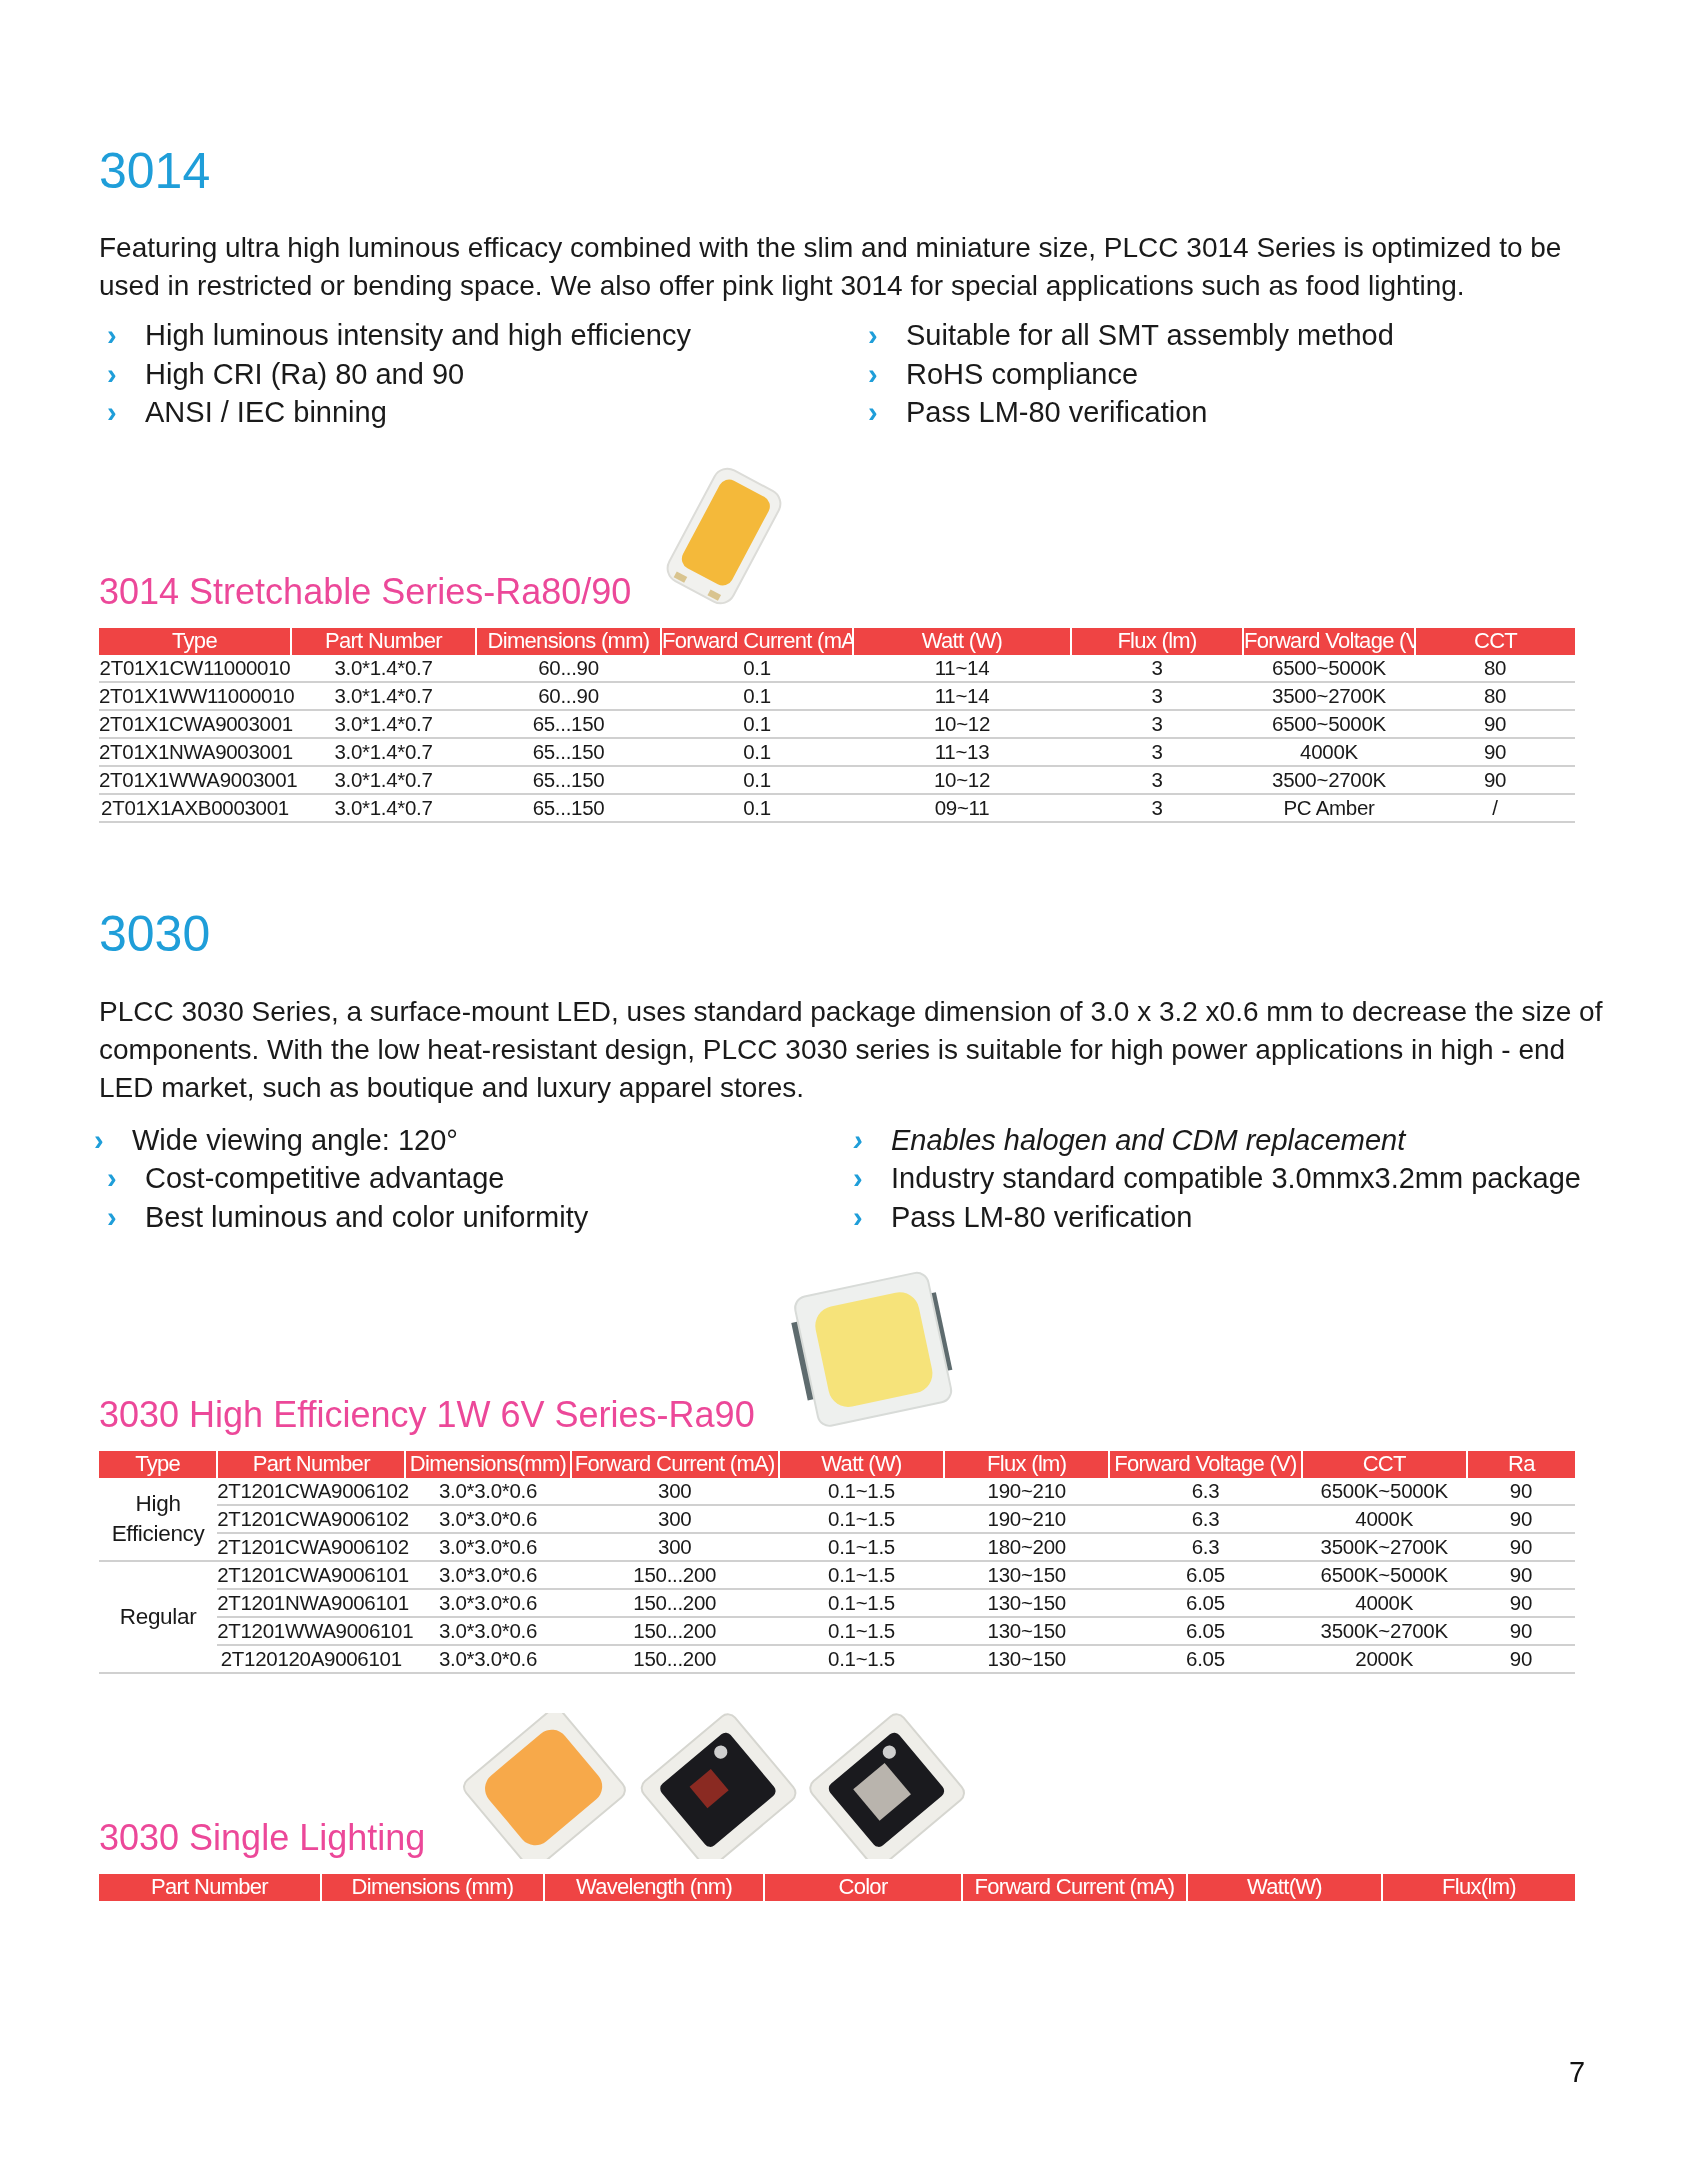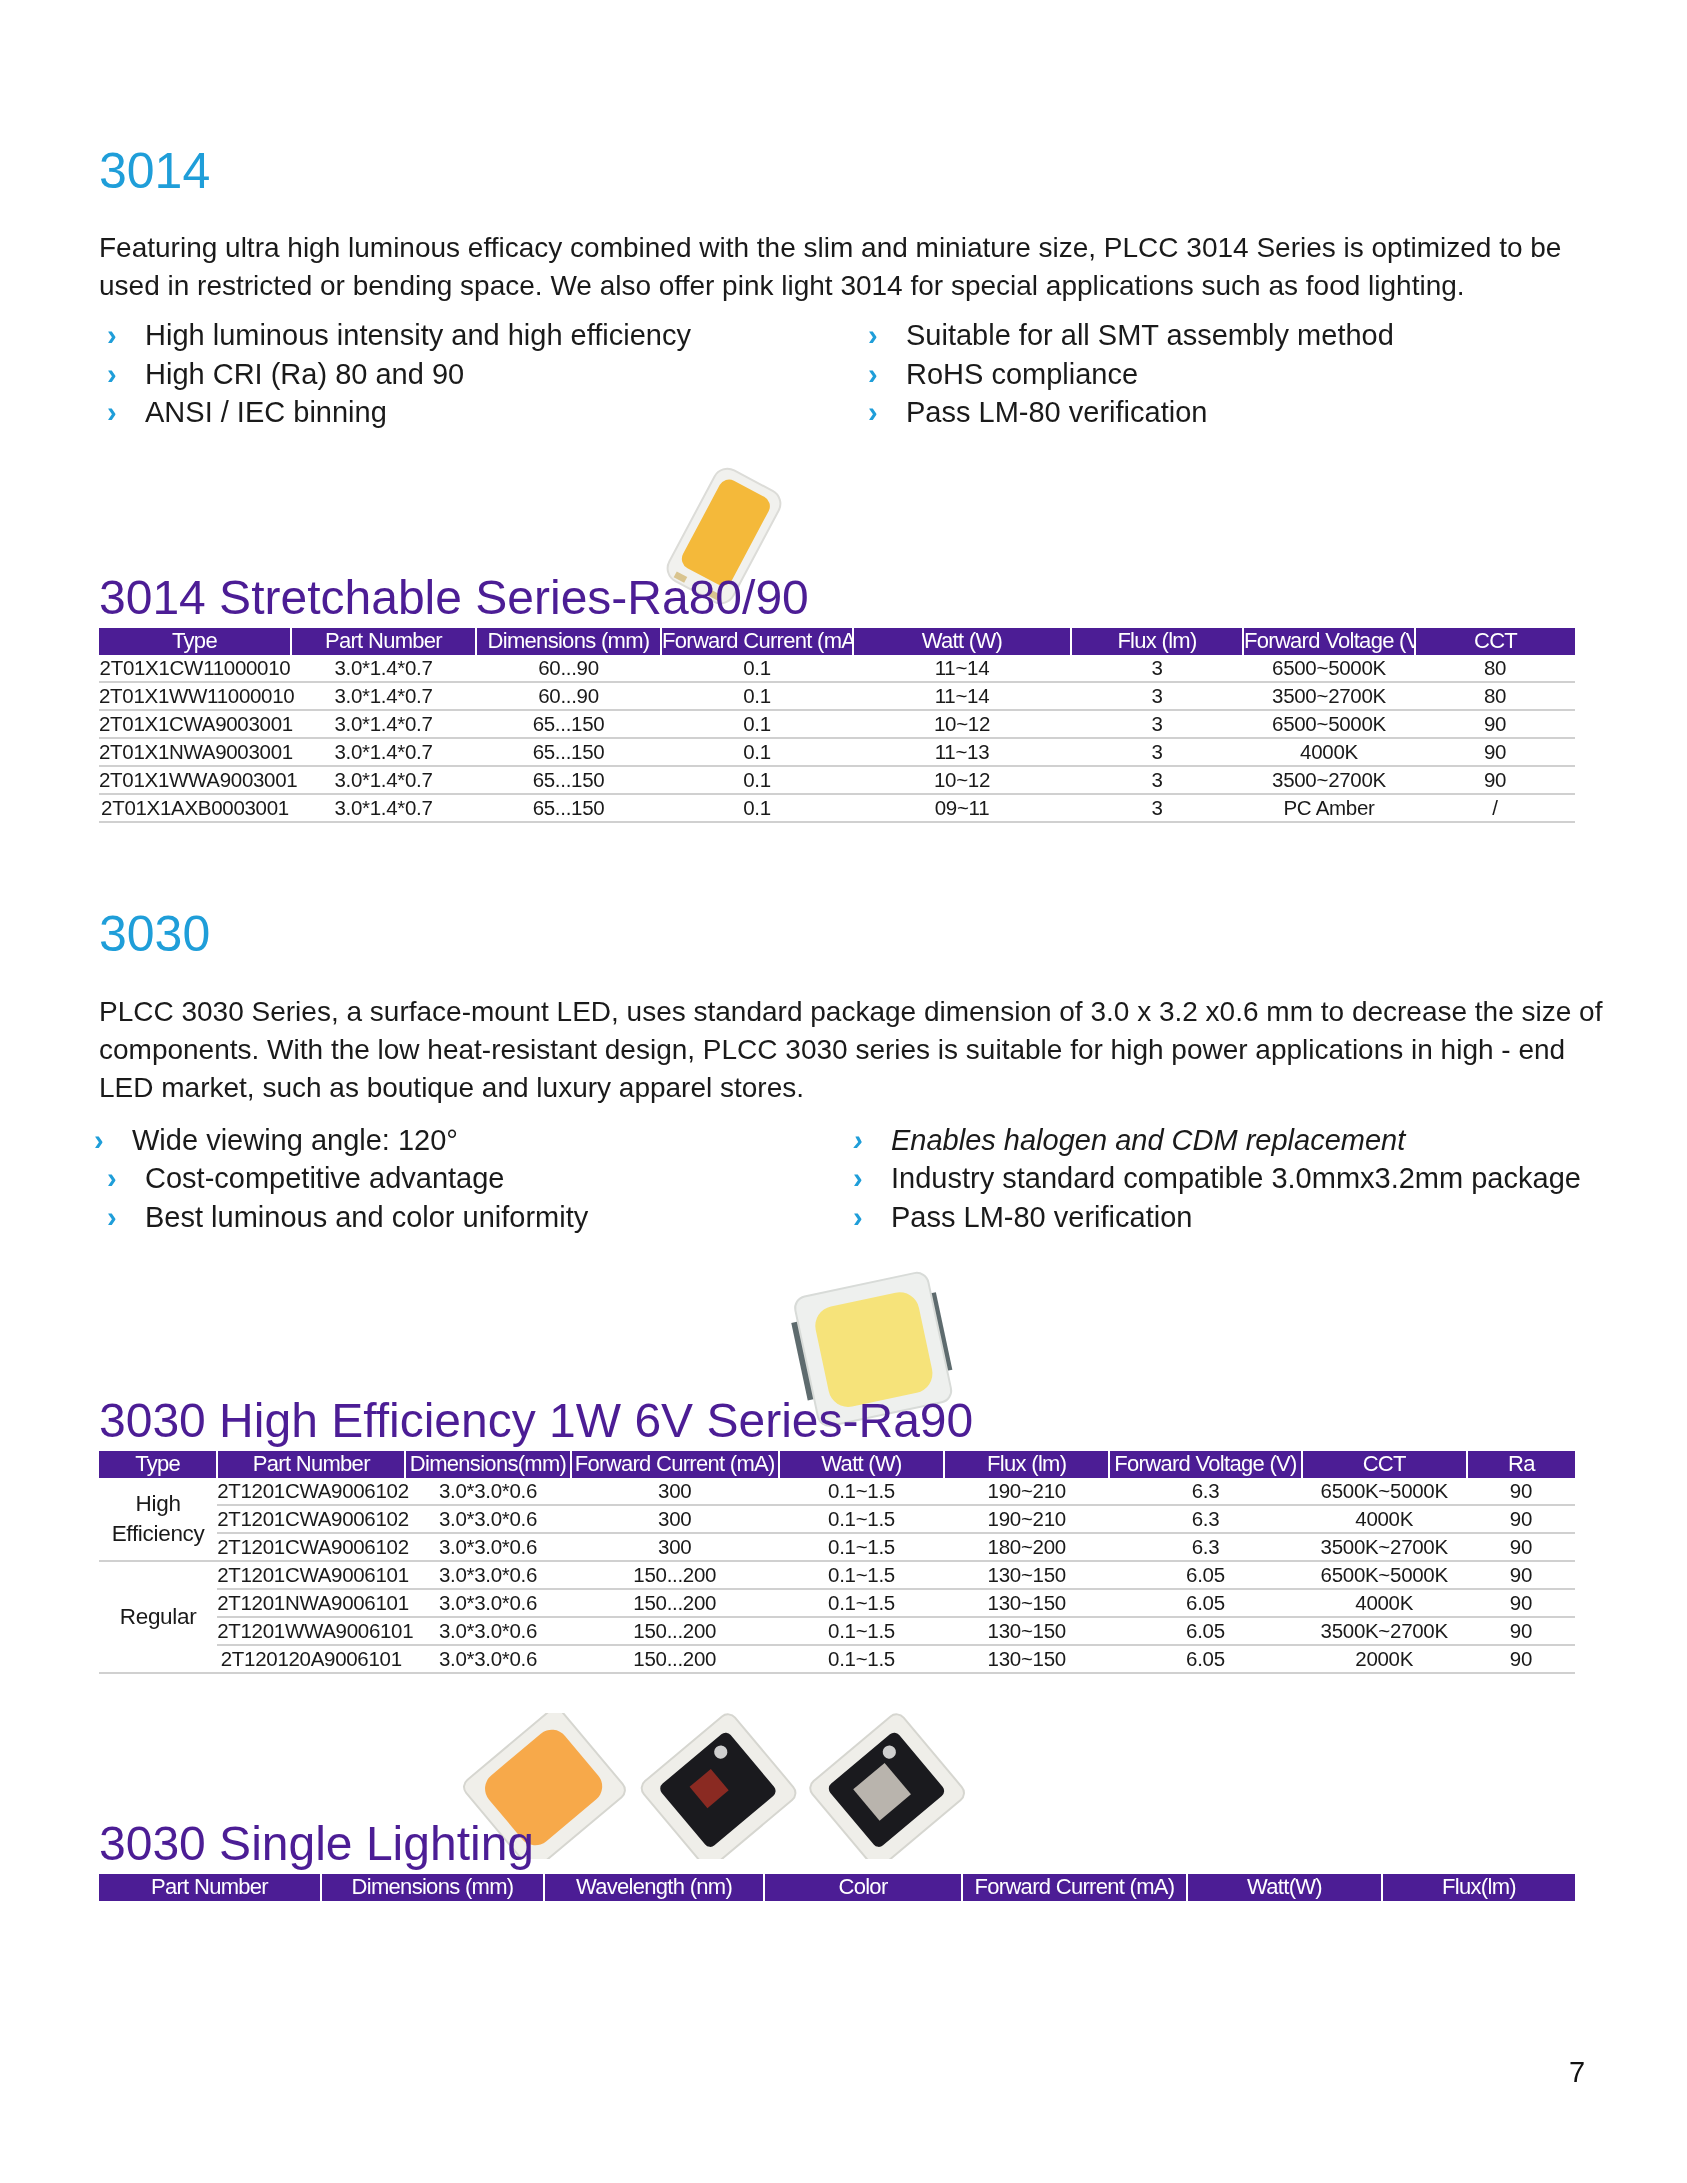--- a/index.html
+++ b/index.html
@@ -3,23 +3,23 @@
 <meta charset="utf-8">
 <style>
   html, body { margin: 0; padding: 0; background: #ffffff; }
   body { width: 1687px; height: 2183px; position: relative; font-family: "Liberation Sans", sans-serif; color: #1a1a1a; overflow: hidden; }
   .abs { position: absolute; }
   .h1 { font-family: "Liberation Sans", sans-serif; color: #1f9ed9; font-size: 50px; font-weight: normal; line-height: 1; margin: 0; }
   .para { font-size: 28px; line-height: 38px; color: #1a1a1a; width: 1521px; }
   .bullets { font-size: 29px; line-height: 38px; }
   .bullet { position: absolute; white-space: nowrap; }
   .chev { color: #1f9ed9; font-weight: bold; display: inline-block; width: 46px; text-align: left; padding-left: 8px; box-sizing: border-box; }
-  .h2 { color: #4c1d95; font-size: 48px; line-height: 1; white-space: nowrap; }
+  .h2 { color: #ec4899; font-size: 36px; line-height: 1; white-space: nowrap; }
   table.spec { position: absolute; border-collapse: collapse; table-layout: fixed; font-family: "Liberation Sans", sans-serif; }
-  table.spec th { background: #4c1d95; color: #ffffff; font-weight: normal; font-size: 22px; height: 26.5px; padding: 0; border-left: 2px solid #ffffff; white-space: nowrap; overflow: hidden; letter-spacing: -0.7px; }
+  table.spec th { background: #ef4444; color: #ffffff; font-weight: normal; font-size: 22px; height: 26.5px; padding: 0; border-left: 2px solid #ffffff; white-space: nowrap; overflow: hidden; letter-spacing: -0.7px; }
   table.spec th:first-child { border-left: none; }
   table.spec td { text-align: center; font-size: 20.5px; height: 26px; padding: 0; border-bottom: 2px solid #d0d0d0; white-space: nowrap; color: #1a1a1a; letter-spacing: -0.3px; }
   table.spec td.type { font-size: 22.5px; line-height: 30px; white-space: normal; }
   .page-num { font-size: 29px; color: #111; }
   
   .led { position: absolute; }
 </style>
 </head>
 <body>
 

